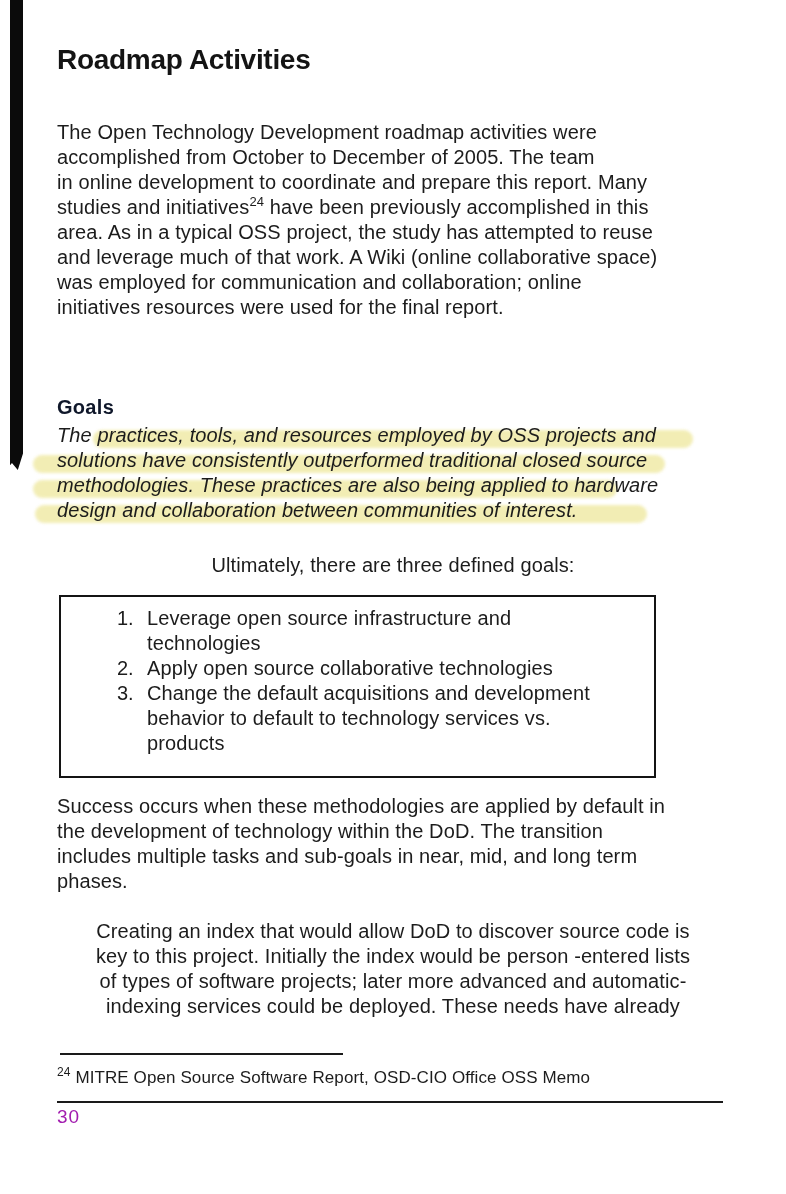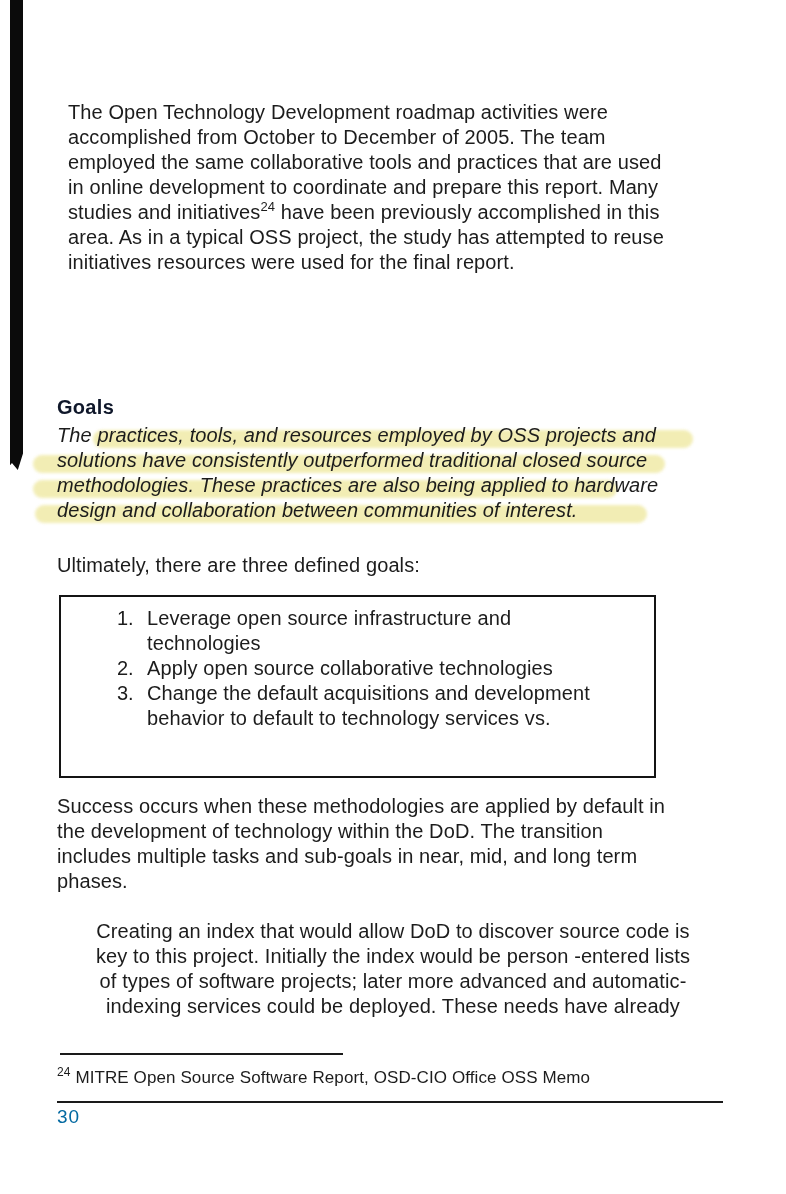--- a/index.html
+++ b/index.html
@@ -56,50 +56,52 @@
   }
   .goal-item{position:relative;}
   .goal-num{position:absolute;left:56px;top:0;height:25px;line-height:25px;font-size:20px;}
   .goal-lines{padding-left:86px;}
 
   
   .fn-sep{position:absolute;left:60px;top:1053px;width:283px;height:2px;background:#1a1a1a;}
   .footnote{position:absolute;left:57px;top:1068px;font-size:17px;letter-spacing:0.1px;white-space:nowrap;}
   .footnote sup.s{font-size:12px;}
   .bottom-rule{position:absolute;left:57px;top:1101px;width:666px;height:2px;background:#1a1a1a;}
-  .page-num{position:absolute;left:57px;top:1106px;font-size:19px;letter-spacing:1px;color:#0369a1;}
+  .page-num{position:absolute;left:57px;top:1106px;font-size:19px;letter-spacing:1px;color:#a21caf;}
 </style>
 </head>
 <body>
 
 <div class="page">
 
   <div class="scan-bar"></div>
 
+  <div class="title">Roadmap Activities</div>
 
-  <div class="para" style="top:100px;margin-left:11px;">
+  <div class="para" style="top:120px;">
     <div class="ln">The Open Technology Development roadmap activities were</div>
     <div class="ln">accomplished from October to December of 2005. The team</div>
-    <div class="ln">employed the same collaborative tools and practices that are used</div>
     <div class="ln">in online development to coordinate and prepare this report. Many</div>
     <div class="ln"><span>studies and initiatives</span><sup class="s">24</sup><span> have been previously accomplished in this</span></div>
     <div class="ln">area. As in a typical OSS project, the study has attempted to reuse</div>
+    <div class="ln">and leverage much of that work. A Wiki (online collaborative space)</div>
+    <div class="ln">was employed for communication and collaboration; online</div>
     <div class="ln">initiatives resources were used for the final report.</div>
   </div>
 
   <div class="heading">Goals</div>
 
   <div class="para hl" style="top:423px;">
     <div class="ln h1">The practices, tools, and resources employed by OSS projects and</div>
     <div class="ln h2">solutions have consistently outperformed traditional closed source</div>
     <div class="ln h3">methodologies. These practices are also being applied to hardware</div>
     <div class="ln h4">design and collaboration between communities of interest.</div>
   </div>
 
-  <div class="para" style="top:553px;">
+  <div class="para" style="top:553px;text-align:center;">
     <div class="ln">Ultimately, there are three defined goals:</div>
   </div>
 
   <div class="goalbox">
     <div class="goal-item">
       <span class="goal-num">1.</span>
       <div class="goal-lines">
         <div class="ln">Leverage open source infrastructure and</div>
         <div class="ln">technologies</div>
       </div>
@@ -108,20 +110,21 @@
       <span class="goal-num">2.</span>
       <div class="goal-lines">
         <div class="ln">Apply open source collaborative technologies</div>
       </div>
     </div>
     <div class="goal-item">
       <span class="goal-num">3.</span>
       <div class="goal-lines">
         <div class="ln">Change the default acquisitions and development</div>
         <div class="ln">behavior to default to technology services vs.</div>
+        <div class="ln">products</div>
       </div>
     </div>
   </div>
 
   <div class="para" style="top:794px;">
     <div class="ln">Success occurs when these methodologies are applied by default in</div>
     <div class="ln">the development of technology within the DoD. The transition</div>
     <div class="ln">includes multiple tasks and sub-goals in near, mid, and long term</div>
     <div class="ln">phases.</div>
   </div>

